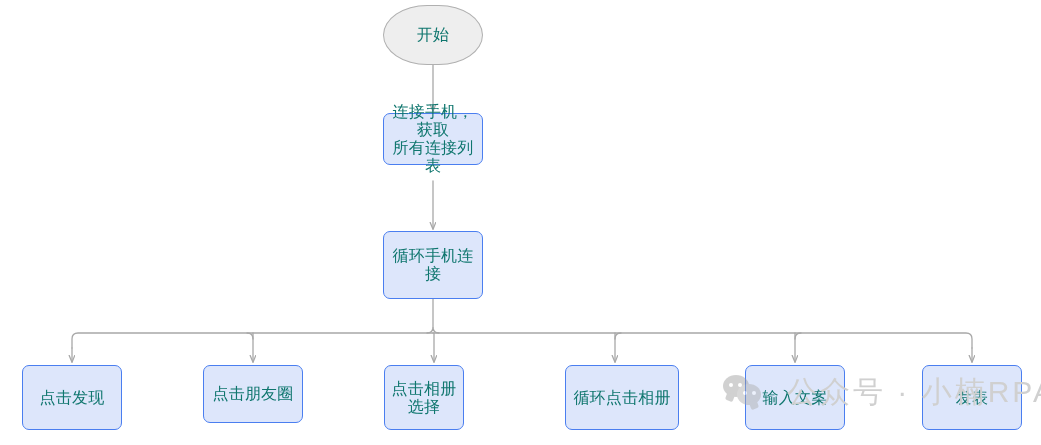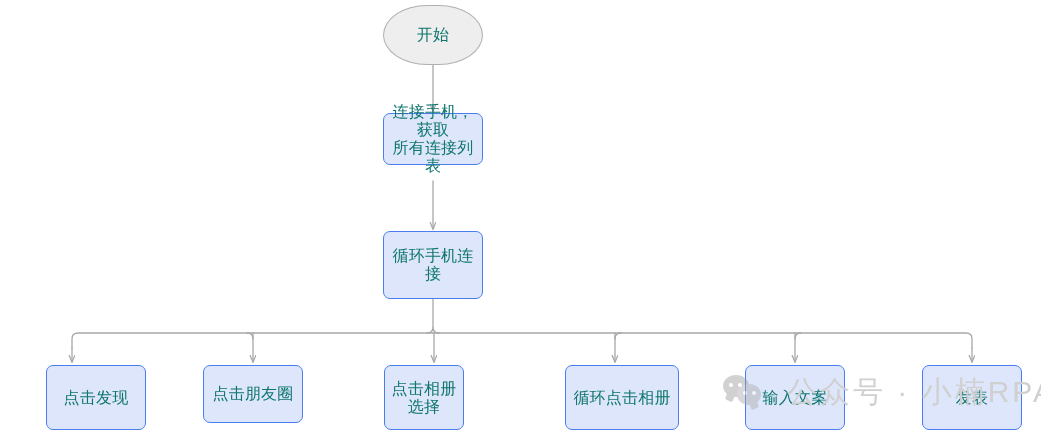--- a/index.html
+++ b/index.html
@@ -176,21 +176,21 @@
 
   <div class="node process" style="left:383px; top:113px; width:100px; height:52px;">
     <span class="node-label">连接手机，获取
 所有连接列表</span>
   </div>
 
   <div class="node process" style="left:383px; top:231px; width:100px; height:68px;font-family:Liberation Serif, serif;">
     <span class="node-label">循环手机连接</span>
   </div>
 
-  <div class="node process" style="left:22px; top:365px; width:100px; height:65px;margin-left:24px;">
+  <div class="node process" style="left:22px; top:365px; width:100px; height:65px;">
     <span class="node-label">点击发现</span>
   </div>
 
   <div class="node process" style="left:203px; top:365px; width:100px; height:58px;">
     <span class="node-label">点击朋友圈</span>
   </div>
 
   <div class="node process" style="left:384px; top:365px; width:80px; height:65px;">
     <span class="node-label">点击相册选择</span>
   </div>

